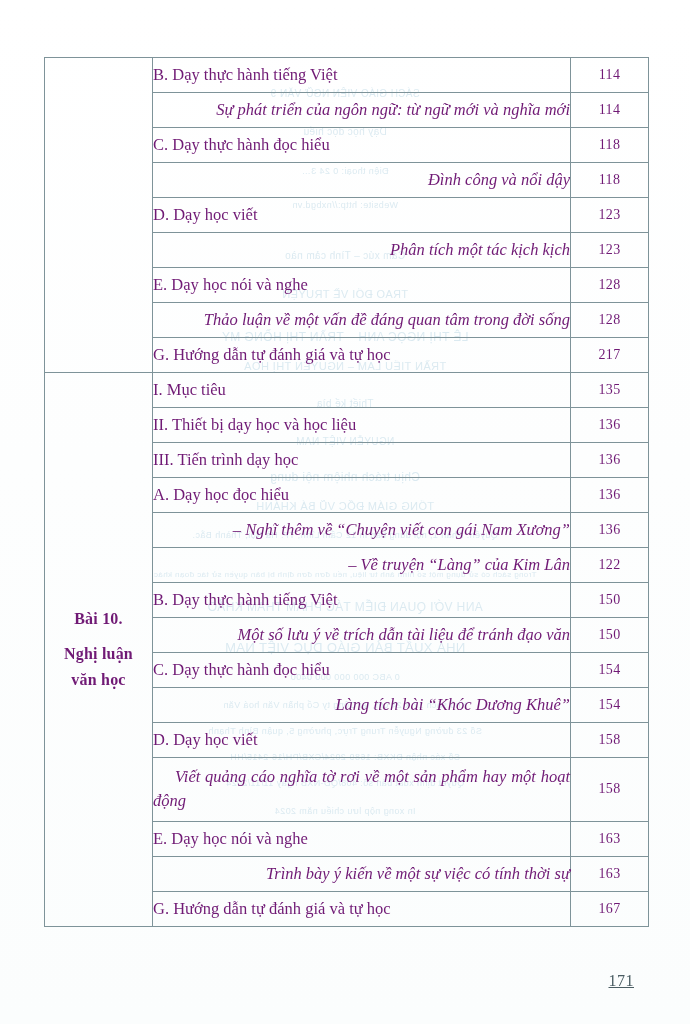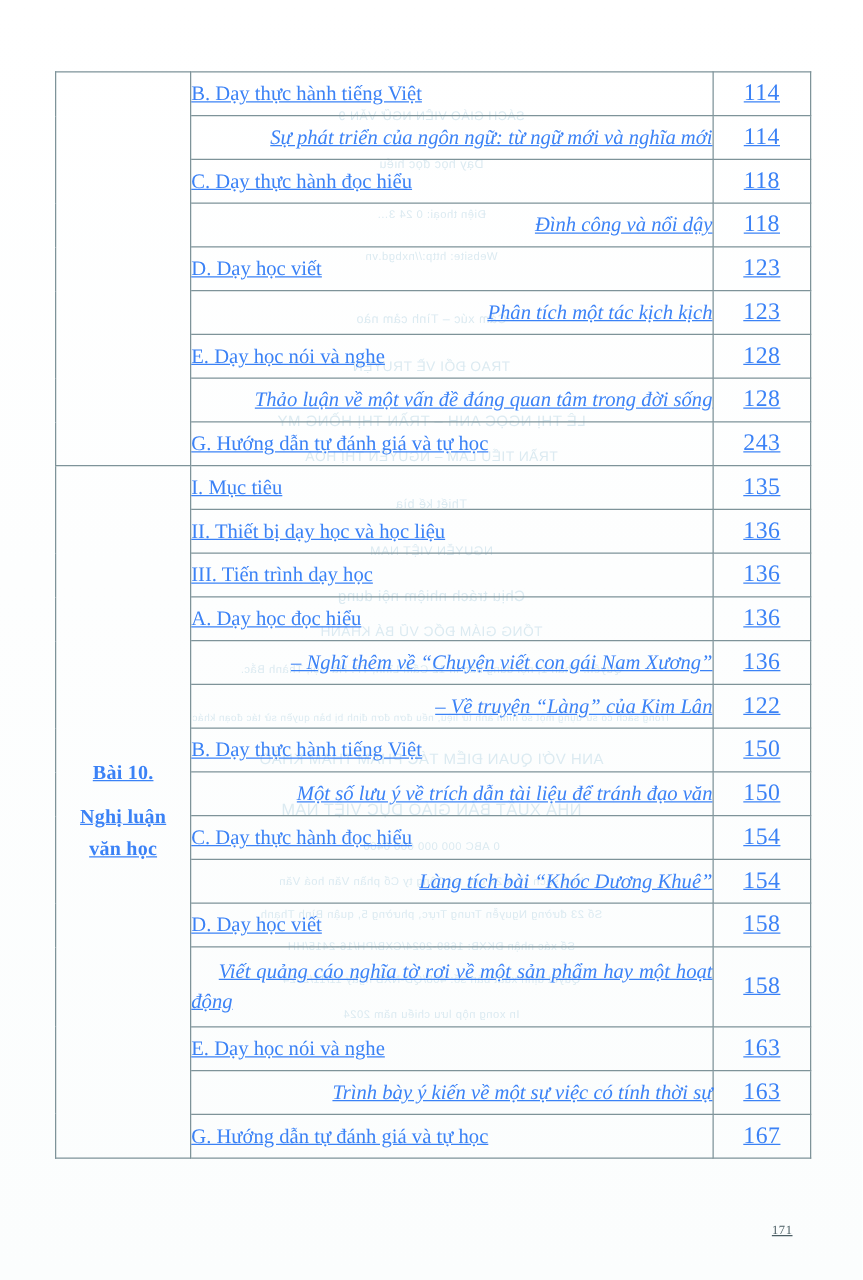--- a/index.html
+++ b/index.html
@@ -35,21 +35,21 @@
     font-family: "Liberation Sans", sans-serif;
     white-space: nowrap;
     pointer-events: none;
     letter-spacing: .4px;
   }
 
   .page-number {
     position: absolute;
     right: 56px;
     bottom: 34px;
-    font-size: 10px;
+    font-size: 16px;
     color: #4a5d63;
     letter-spacing: .5px;
     text-decoration: underline;
   }
 
   
   .toc-wrap {
     position: absolute;
     left: 44px;
     top: 57px;
@@ -59,22 +59,21 @@
     width: 100%;
     border-collapse: collapse;
     table-layout: fixed;
   }
   table.toc, table.toc td {
     border: 1px solid #7e9399;
   }
   table.toc td {
     padding: 0;
     vertical-align: middle;
-    color: #3b82f6;
-    text-decoration: underline;
+    color: #701a75;
   }
 
   col.c-unit { width: 108px; }
   col.c-title { width: 418px; }
   col.c-page { width: 78px; }
 
   
   td.unit {
     text-align: center;
     font-weight: bold;
@@ -107,21 +106,21 @@
   td.title.twoline .txt {
     font-style: italic;
     text-align: justify;
     text-indent: 22px;
     line-height: 1.45;
   }
 
   
   td.pg {
     text-align: center;
-    font-size: 19px;
+    font-size: 14px;
     letter-spacing: .4px;
   }
 </style>
 </head>
 <body>
 
 <div class="paper"></div>
 
 <div id="bleed-layer">
     <div class="bleed" style="top: 88px; font-size: 10px; color: rgb(214, 231, 239);">SÁCH GIÁO VIÊN NGỮ VĂN 9</div>
@@ -202,21 +201,21 @@
         <tr>
           <td class="title sub">
             <span class="txt">Thảo luận về một vấn đề đáng quan tâm trong đời sống</span>
           </td>
           <td class="pg">128</td>
         </tr>
         <tr>
           <td class="title">
             <span class="txt">G. Hướng dẫn tự đánh giá và tự học</span>
           </td>
-          <td class="pg">243</td>
+          <td class="pg">217</td>
         </tr>
         <tr>
           <td class="unit" rowspan="15">
             <div>Bài 10.</div>
             <div style="margin-top: 10px;">Nghị luận</div>
             <div>văn học</div>
           </td>
           <td class="title">
             <span class="txt">I. Mục tiêu</span>
           </td>

